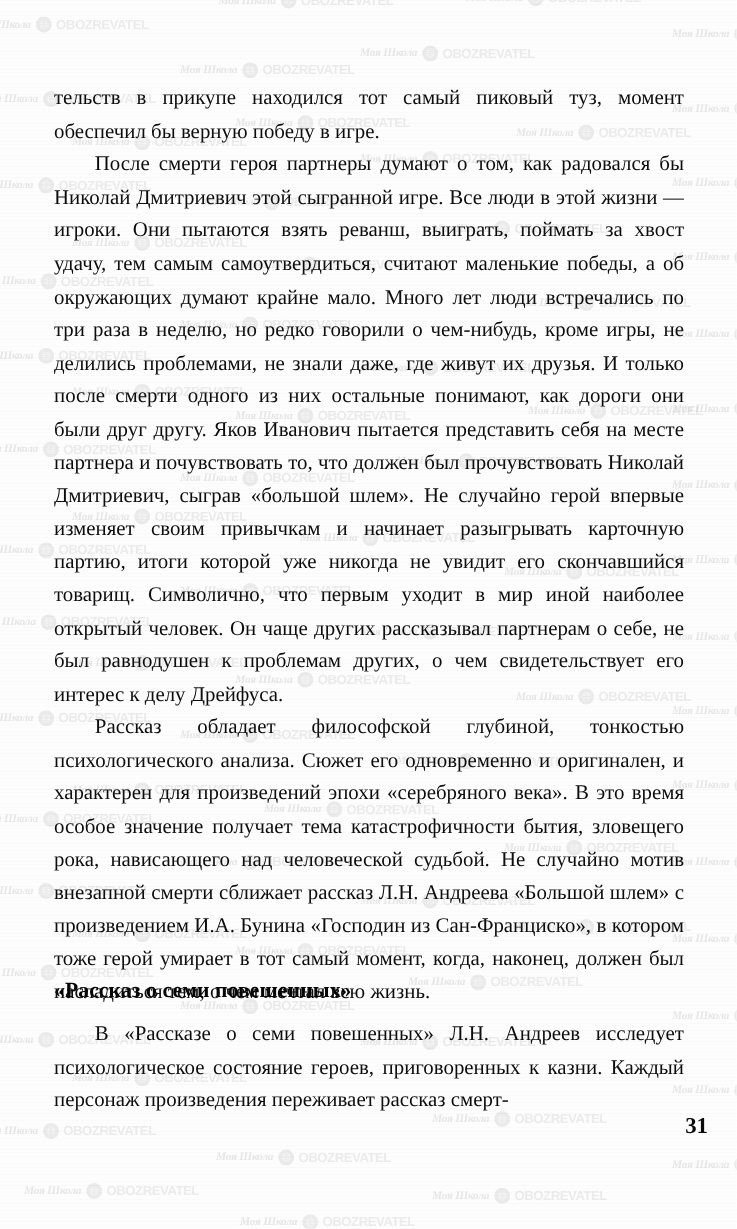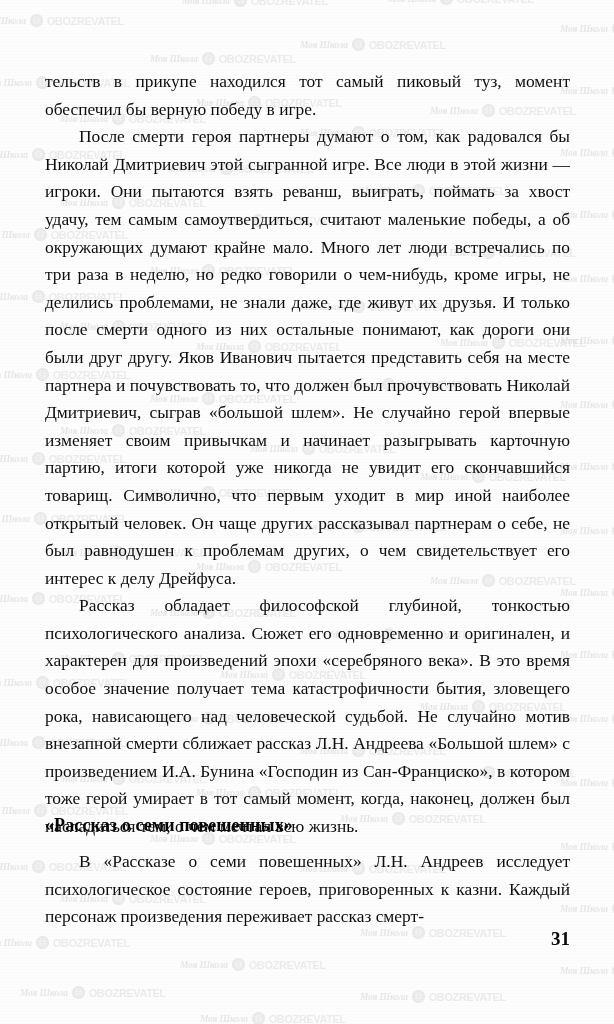--- a/index.html
+++ b/index.html
@@ -121,20 +121,21 @@
   #page-number {
     position: absolute;
     left: 0;
     top: 928px;
     width: 570px;
     text-align: right;
     font-size: 19px;
     font-weight: bold;
     color: #0a0a0a;
     font-family: "Liberation Serif", "DejaVu Serif", serif;
+    padding-left: 20px;
   }
 
   
   #grain {
     position: absolute;
     left: 0; top: 0;
     width: 614px; height: 1024px;
     z-index: 4;
     pointer-events: none;
     opacity: 0.05;

